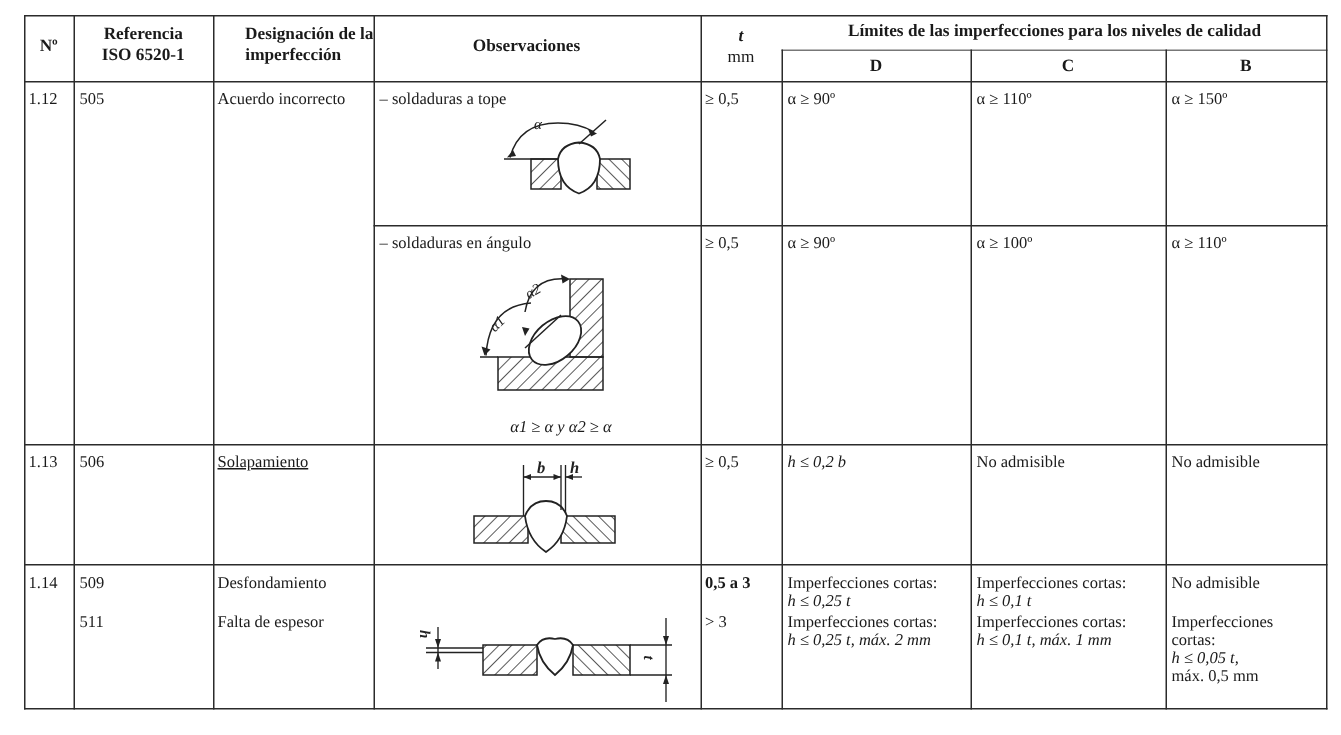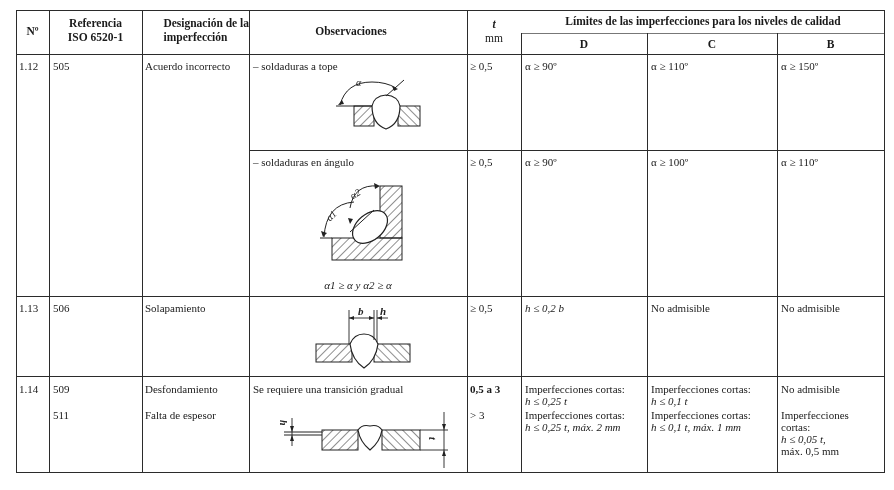--- a/index.html
+++ b/index.html
@@ -98,25 +98,25 @@
     <ellipse cx="50" cy="45" rx="20" ry="13" transform="rotate(-40 50 45)" fill="#fff" stroke="#222" stroke-width="1.2"></ellipse>
     <line x1="30" y1="50" x2="54" y2="28" stroke="#222" stroke-width="1"></line>
     <path d="M4 55 Q6 22 34 20" fill="none" stroke="#222" stroke-width="1"></path>
     <polygon points="3,55 1,49 7,51" fill="#222"></polygon>
     <path d="M30 26 Q34 2 58 4" fill="none" stroke="#222" stroke-width="1"></path>
     <polygon points="60,4 54,1 55,7" fill="#222"></polygon>
     <polygon points="30,42 28,36 33,37" fill="#222"></polygon>
     <text x="6" y="38" font-size="10" font-style="italic" font-family="Liberation Serif, serif" fill="#222" transform="rotate(-45 10 34)">α1</text>
     <text x="30" y="16" font-size="10" font-style="italic" font-family="Liberation Serif, serif" fill="#222" transform="rotate(-30 34 12)">α2</text>
   </svg>
-  <div class="t it" style="left:233px;top:269px;width:218px;text-align:center;">α1 ≥ α y α2 ≥ α</div>
+  <div class="t it" style="left:233px;top:269px;width:218px;text-align:center;padding-left:16px;">α1 ≥ α y α2 ≥ α</div>
 
   <div class="t" style="left:3px;top:292px;">1.13</div>
   <div class="t" style="left:37px;top:292px;">506</div>
-  <div class="t" style="left:129px;top:292px;">Solapamiento</div>
+  <div class="t" style="left:129px;top:292px;text-decoration:underline;">Solapamiento</div>
   <div class="t" style="left:454px;top:292px;">≥ 0,5</div>
   <div class="t it" style="left:509px;top:292px;">h ≤ 0,2 b</div>
   <div class="t" style="left:635px;top:292px;">No admisible</div>
   <div class="t" style="left:765px;top:292px;">No admisible</div>
 
   <svg style="left:298px;top:292px;" width="100" height="68" viewBox="0 0 100 68">
     <defs>
       <pattern id="hatchD" width="6" height="6" patternUnits="userSpaceOnUse" patternTransform="rotate(45)">
         <line x1="0" y1="0" x2="0" y2="6" stroke="#222" stroke-width="1"></line>
       </pattern>
@@ -135,21 +135,20 @@
     <polygon points="60,16 55,14 55,18" fill="#222"></polygon>
     <line x1="63" y1="16" x2="74" y2="16" stroke="#222" stroke-width="0.9"></line>
     <polygon points="63,16 68,14 68,18" fill="#222"></polygon>
     <text x="44" y="13" font-size="11" font-weight="bold" font-style="italic" font-family="Liberation Serif, serif" fill="#222">b</text>
     <text x="66" y="13" font-size="11" font-weight="bold" font-style="italic" font-family="Liberation Serif, serif" fill="#222">h</text>
   </svg>
 
   <div class="t" style="left:3px;top:373px;">1.14</div>
   <div class="t" style="left:37px;top:373px;">509</div>
   <div class="t" style="left:129px;top:373px;">Desfondamiento</div>
-  <div class="t" style="left:237px;top:373px;">Se requiere una transición gradual</div>
   <div class="t" style="left:454px;top:373px;font-weight:bold;">0,5 a 3</div>
   <div class="t" style="left:509px;top:373px;">Imperfecciones cortas:</div>
   <div class="t it" style="left:509px;top:385px;">h ≤ 0,25 t</div>
   <div class="t" style="left:635px;top:373px;">Imperfecciones cortas:</div>
   <div class="t it" style="left:635px;top:385px;">h ≤ 0,1 t</div>
   <div class="t" style="left:765px;top:373px;">No admisible</div>
 
   <div class="t" style="left:37px;top:399px;">511</div>
   <div class="t" style="left:129px;top:399px;">Falta de espesor</div>
   <div class="t" style="left:454px;top:399px;">&gt; 3</div>

